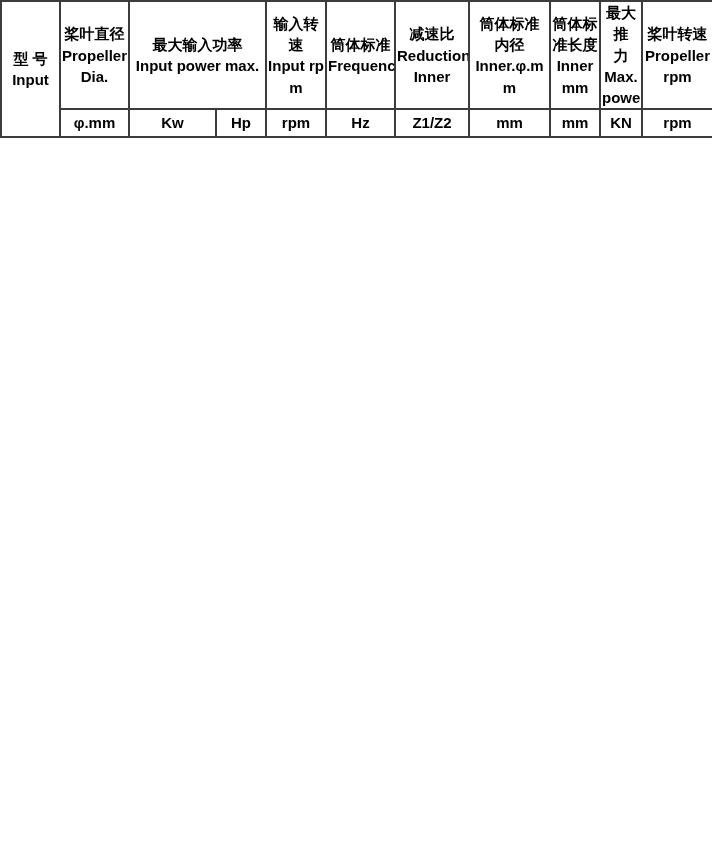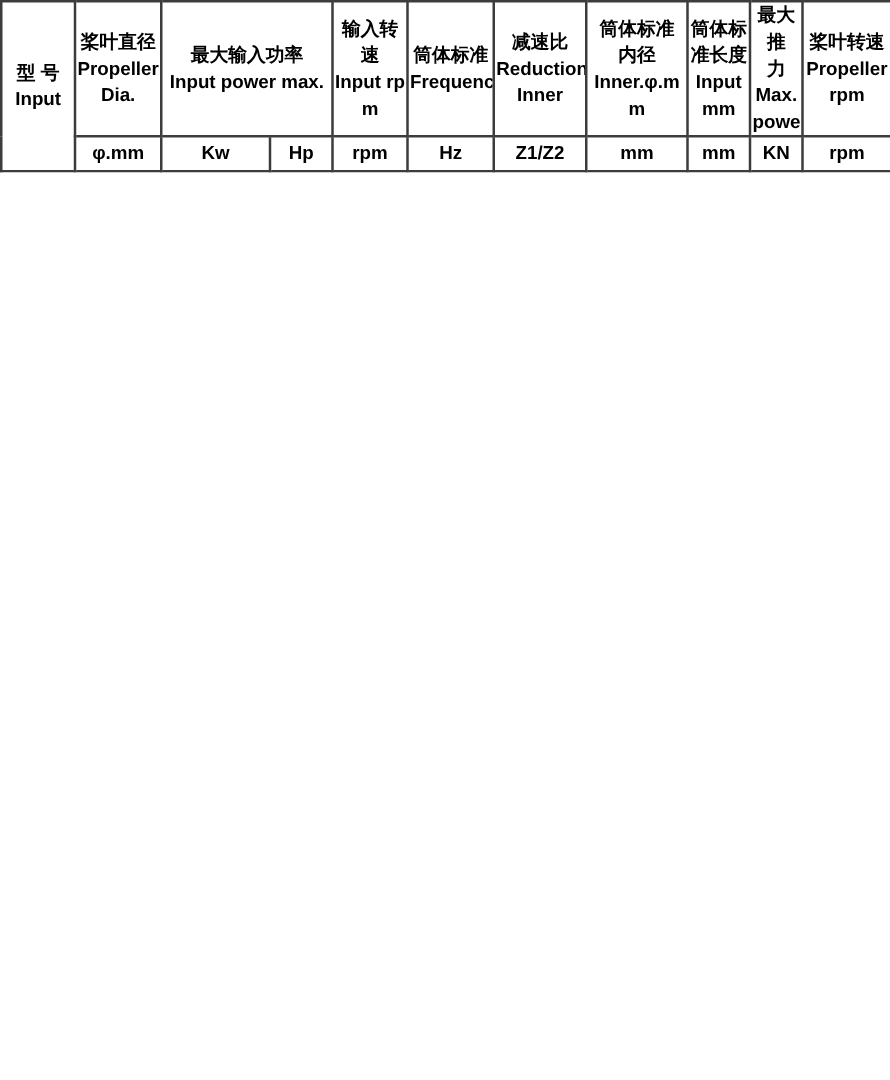--- a/index.html
+++ b/index.html
@@ -52,21 +52,21 @@
 Frequency</th>
       <th>减速比
 Reduction
 Inner</th>
       <th>筒体标准
 内径
 Inner.φ.m
 m</th>
       <th>筒体标
 准长度
-Input
+Inner
 mm</th>
       <th>最大推
 力
 Max.
 power</th>
       <th>桨叶转速
 Propeller
 rpm</th>
     </tr>
     <tr class="unit-header">

